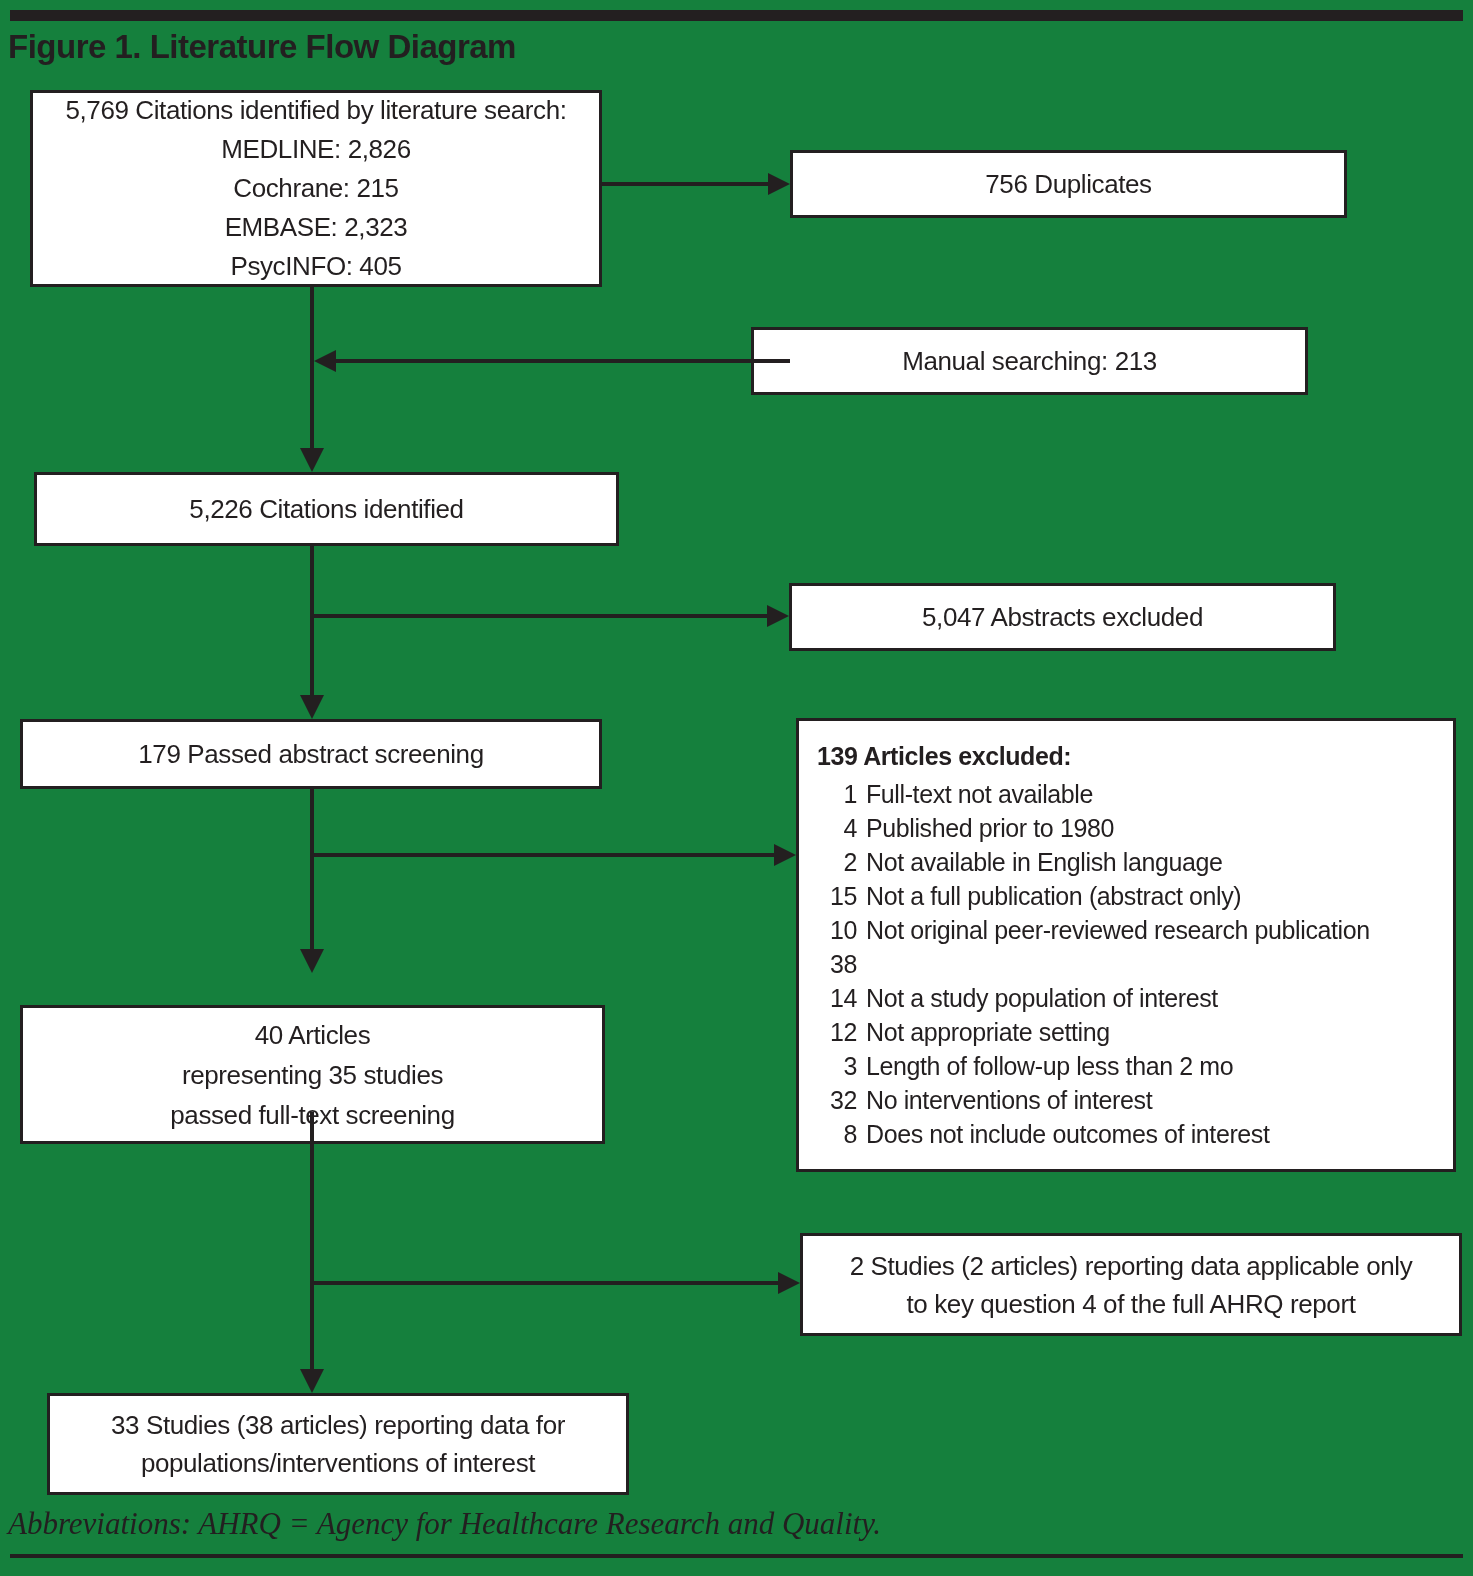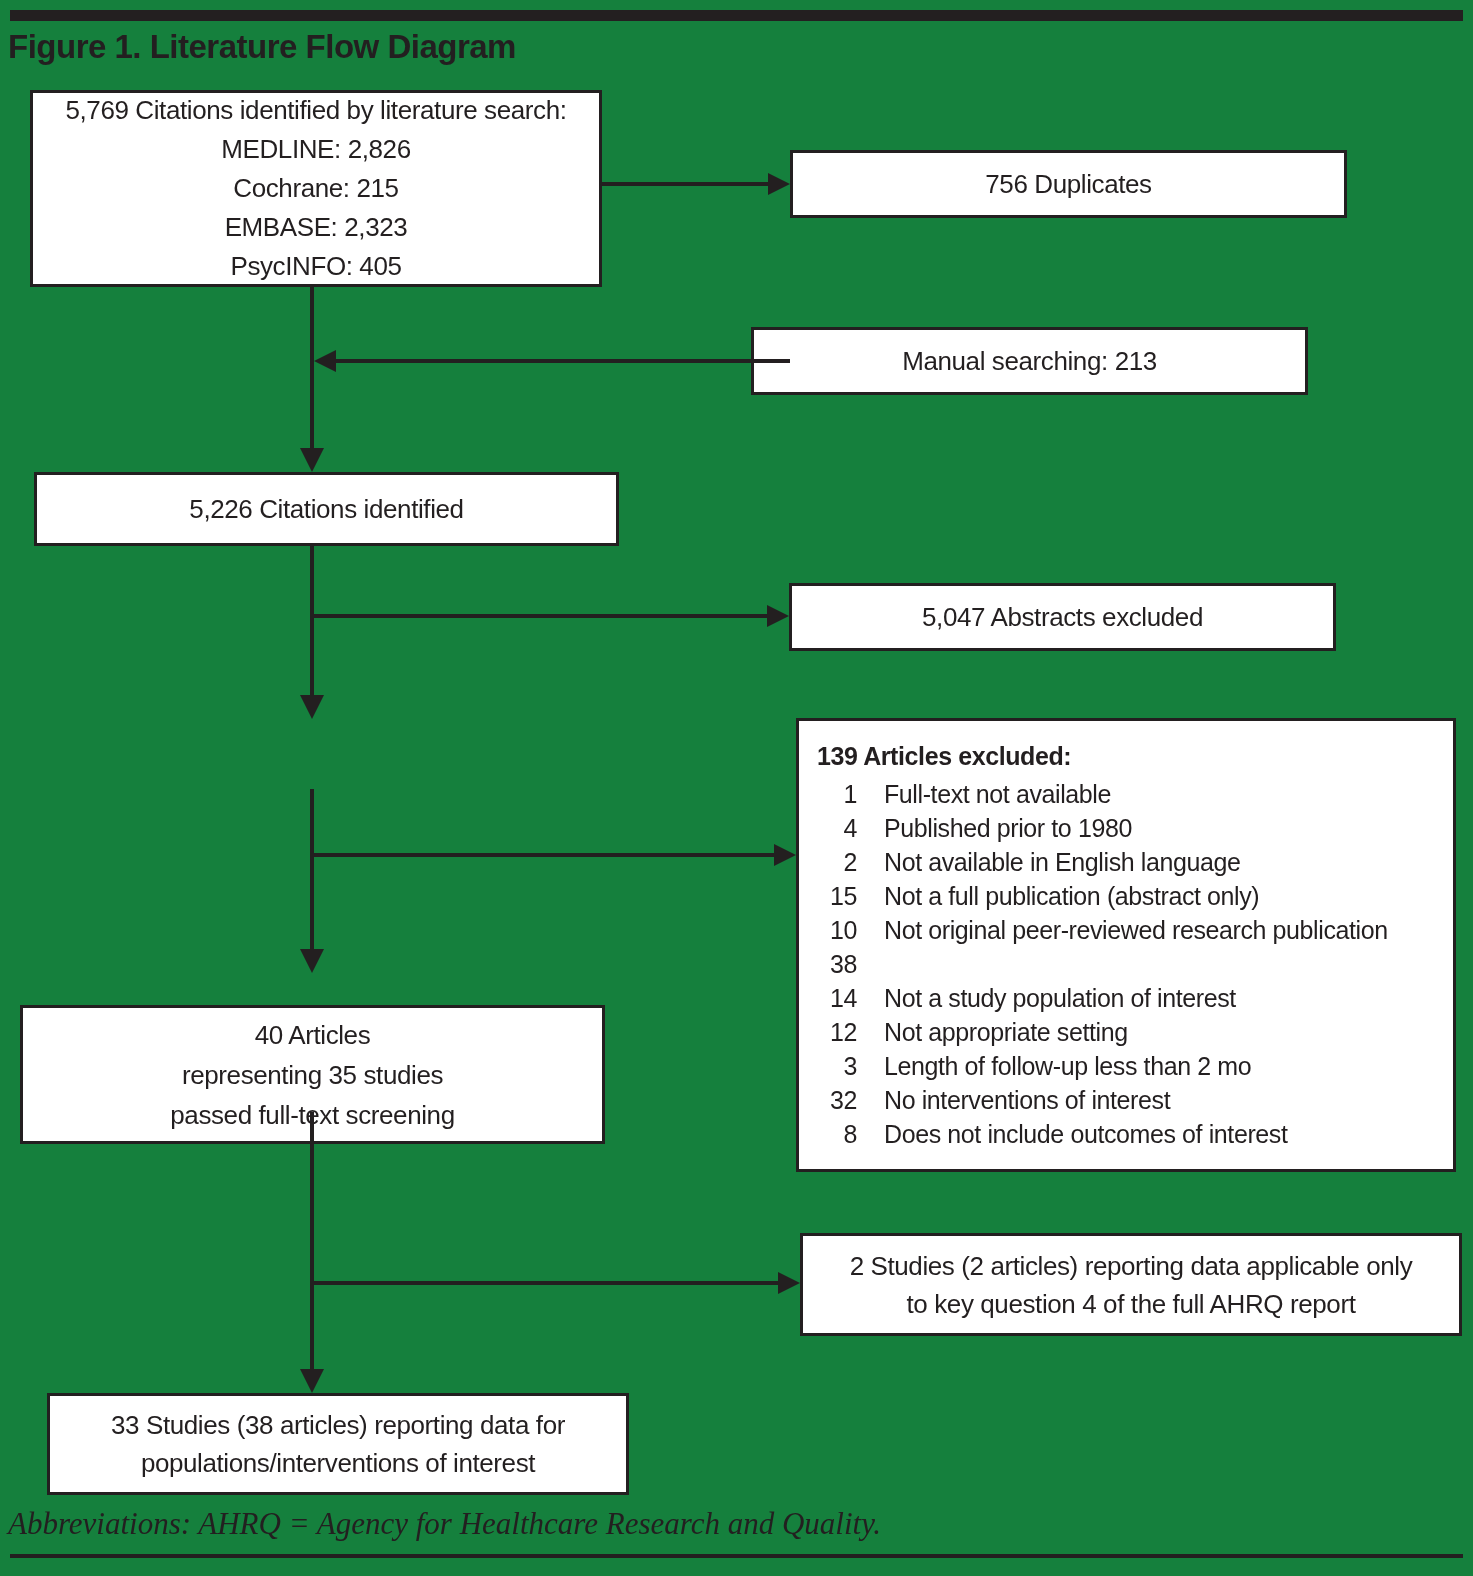--- a/index.html
+++ b/index.html
@@ -60,21 +60,21 @@
     background: #ffffff;
     box-sizing: border-box;
     padding: 18px 8px 18px 18px;
     font-size: 25px;
     letter-spacing: -0.4px;
     line-height: 34px;
   }
   .excl-title { font-weight: bold; white-space: nowrap; margin-bottom: 4px; }
   .excl-row { display: flex; white-space: nowrap; }
   .excl-num { width: 40px; text-align: right; flex: 0 0 40px; }
-  .excl-reason { margin-left: 27px; }
+  .excl-reason { margin-left: 9px; }
   .footer-note {
     position: absolute;
     font-family: "Liberation Serif", serif;
     font-size: 31px;
     white-space: nowrap;
     font-style: italic;
   }
 </style>
 </head>
 <body>
@@ -115,20 +115,23 @@
 
   <div class="vline" style="left:310px; top:546px; width:4px; height:149px;"></div>
   <div class="arrow-down" style="left:300px; top:695px;"></div>
   <div class="hline" style="left:312px; top:614px; width:455px; height:4px;"></div>
   <div class="arrow-right" style="left:767px; top:605px;"></div>
 
   <div class="node" style="left:789px; top:583px; width:547px; height:68px;">
     <div class="line">5,047 Abstracts excluded</div>
   </div>
 
+  <div class="node" style="left:20px; top:719px; width:582px; height:70px;">
+    <div class="line">179 Passed abstract screening</div>
+  </div>
 
   <div class="vline" style="left:310px; top:789px; width:4px; height:160px;"></div>
   <div class="arrow-down" style="left:300px; top:949px;"></div>
   <div class="hline" style="left:312px; top:853px; width:462px; height:4px;"></div>
   <div class="arrow-right" style="left:774px; top:844px;"></div>
 
   <div class="excl-box" style="left:796px; top:718px; width:660px; height:454px;">
     <div class="excl-title">139 Articles excluded:</div>
     <div class="excl-row">
       <span class="excl-num">1</span>

